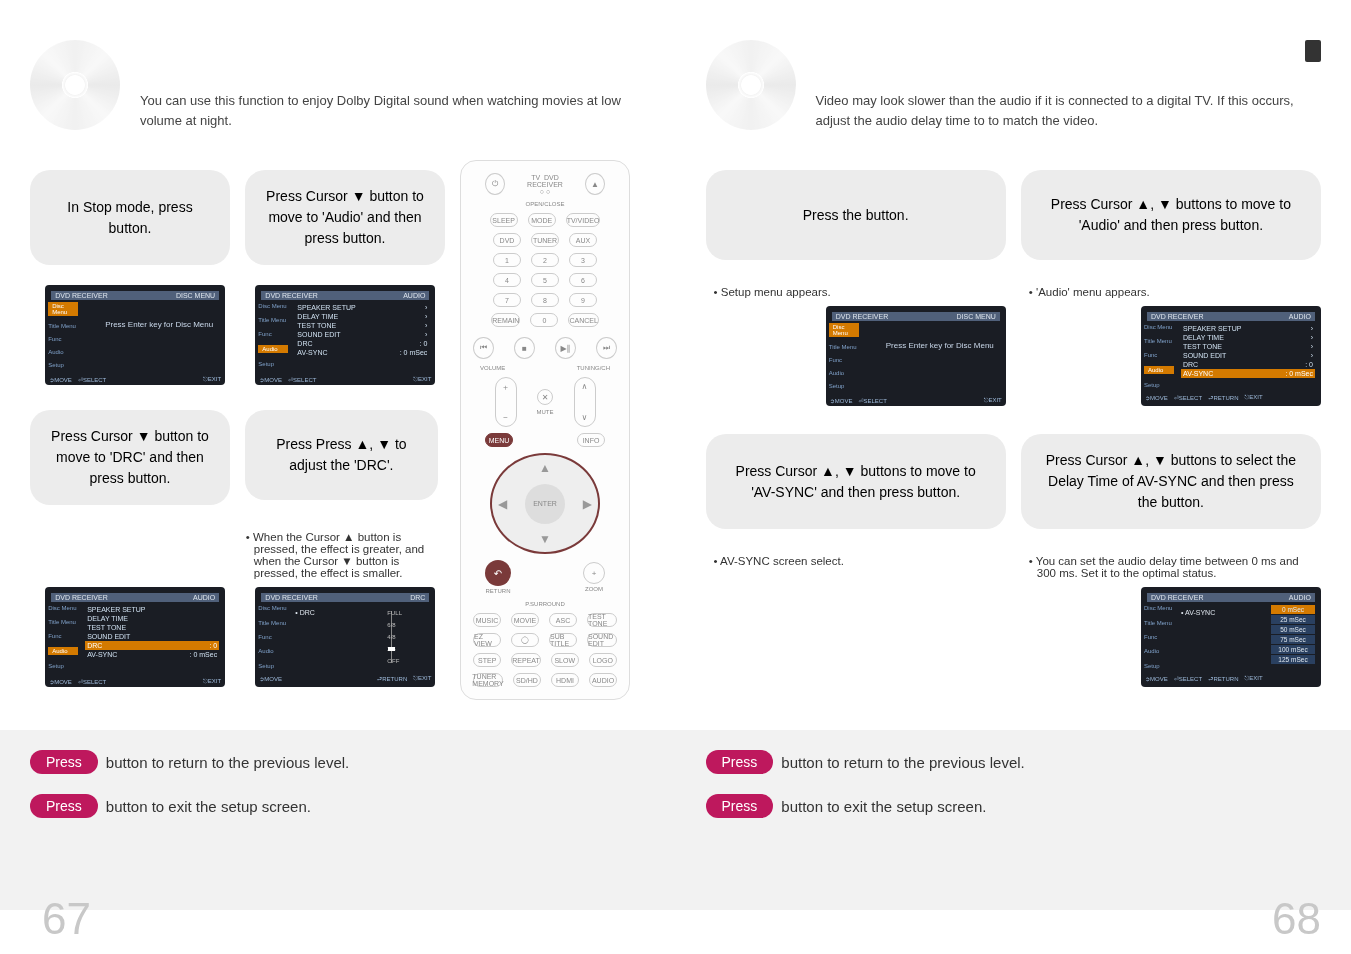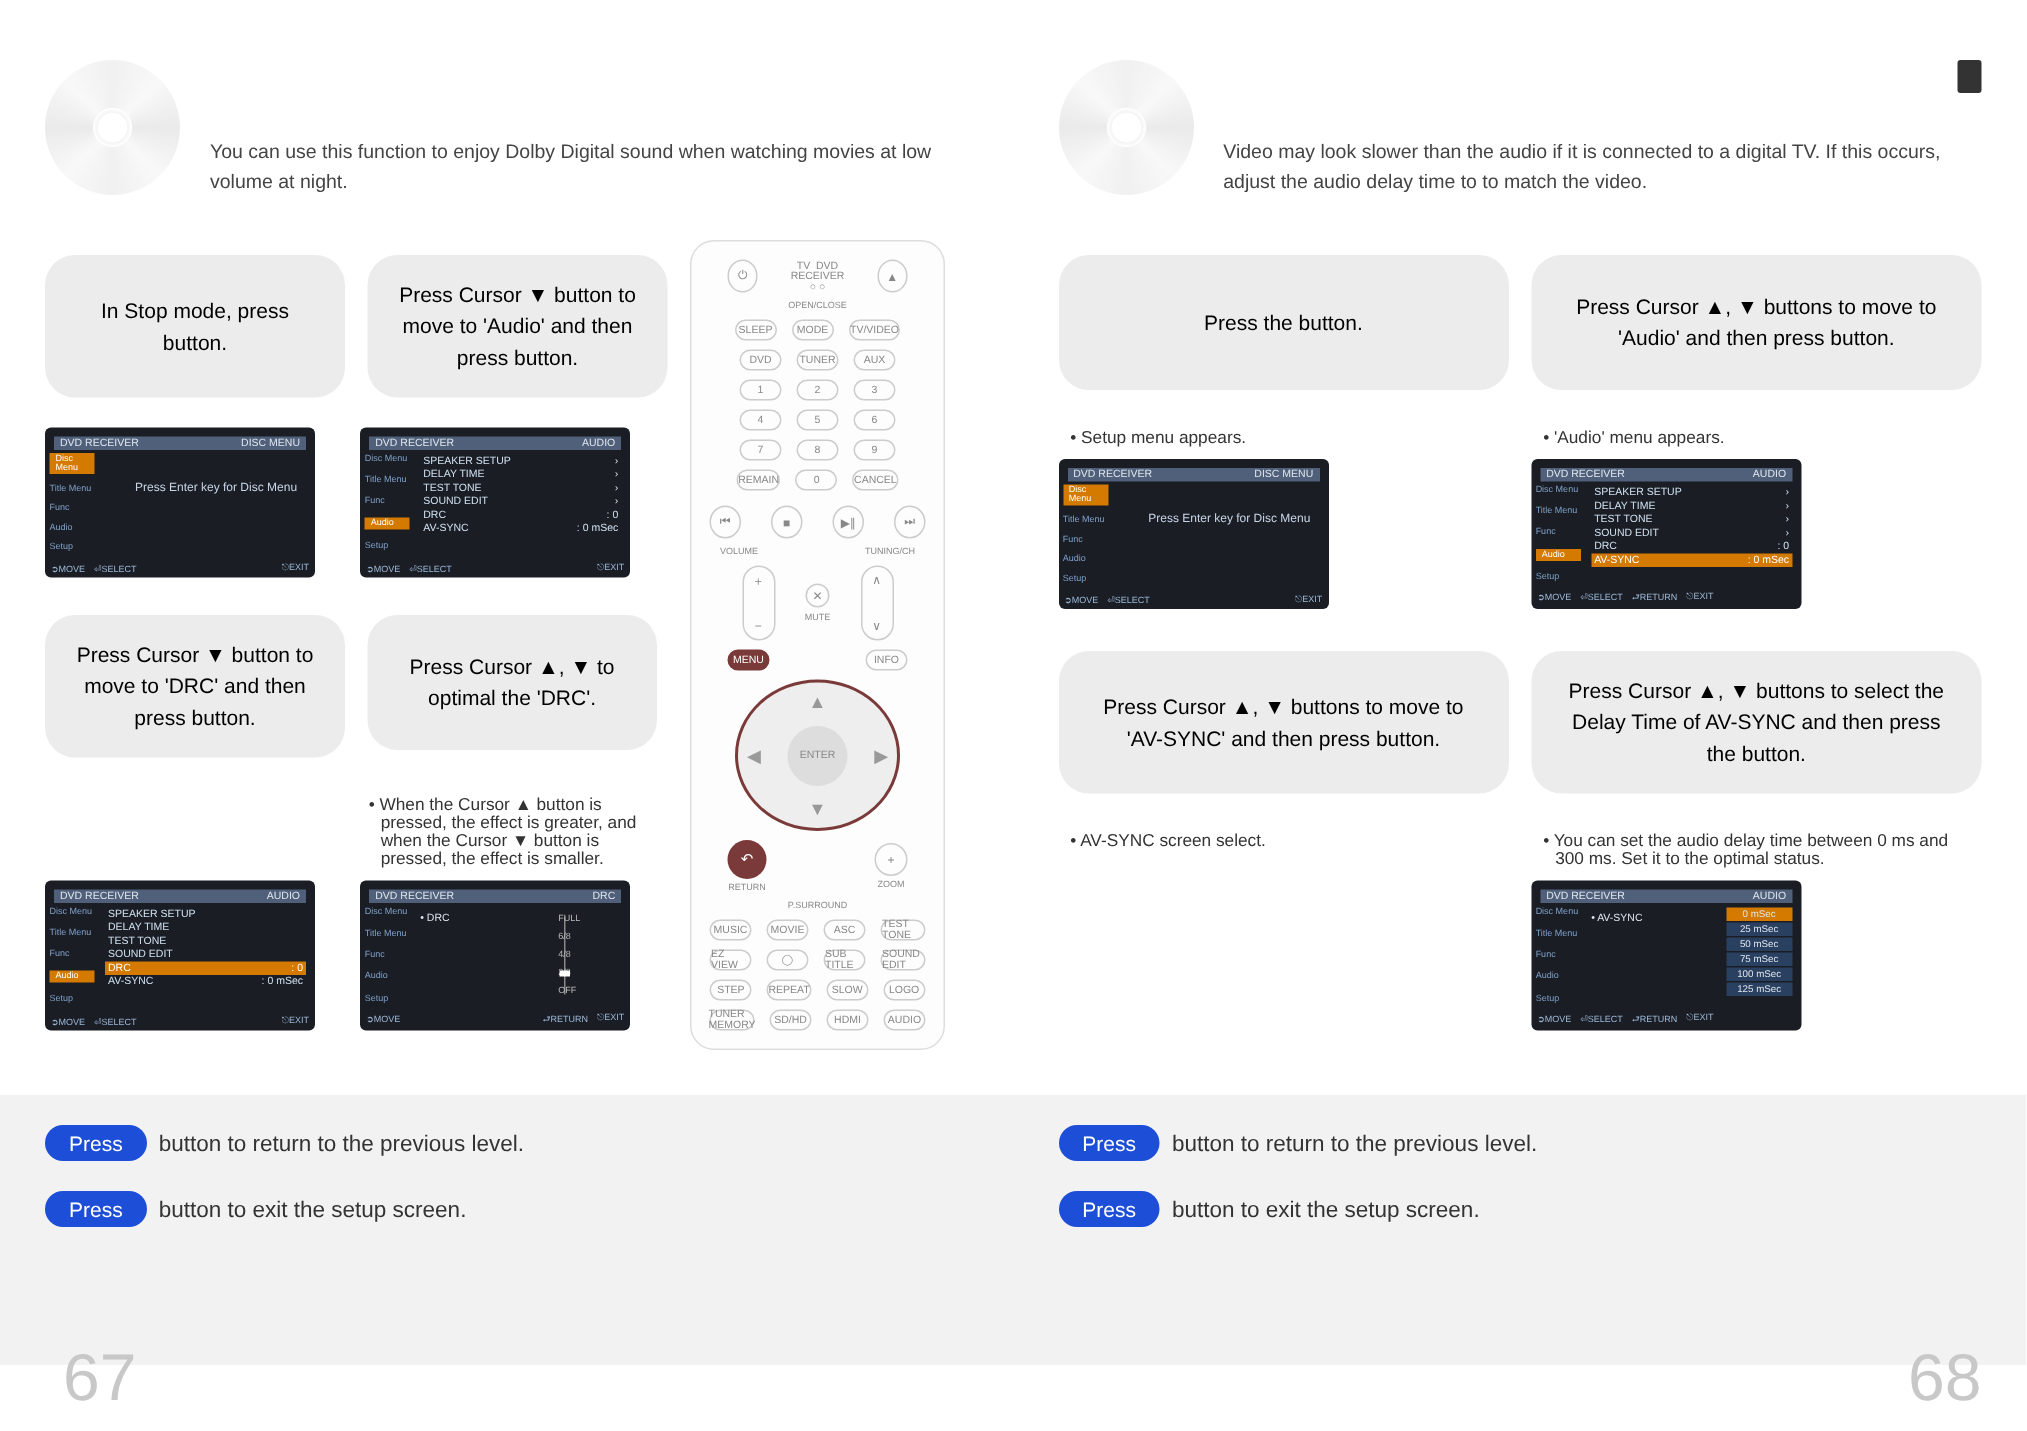--- a/index.html
+++ b/index.html
@@ -72,21 +72,21 @@
     font-size: 11.5px;
     color: #333;
     padding: 6px 4px 8px 4px;
   }
   .note li { list-style: none; text-indent: -8px; padding-left: 12px; }
   .note li::before { content: "• "; }
   .screenshots-row {
     display: flex;
     gap: 15px;
   }
-  .shot-slot { flex: 1; display: flex; justify-content: flex-start; }
+  .shot-slot { flex: 1; display: flex; justify-content: flex-end; }
   .tv-shot {
     width: 180px;
     height: 100px;
     background: #1a1d24;
     border-radius: 4px;
     position: relative;
     color: #dfe6ee;
     font-size: 7px;
     padding: 6px;
     overflow: hidden;
@@ -163,21 +163,21 @@
     display:flex;
   }
   .bottom-half {
     flex:1; padding:20px 30px;
   }
   .bot-line {
     display:flex; align-items:center; gap:8px; margin-bottom:20px;
     font-size:15px; color:#333;
   }
   .bot-pill {
-    background:#1d4ed8; color:#fff; border-radius:14px; padding:4px 16px; font-size:14px;
+    background:#be185d; color:#fff; border-radius:14px; padding:4px 16px; font-size:14px;
   }
   .pagenum {
     position:absolute; bottom:10px; font-size:44px; color:#c8c8c8; font-weight:300;margin-left:12px;
   }
   .pagenum.left { left:30px; }
   .pagenum.right { right:30px; }
   .tv-opt-list {
     position:absolute; right:6px; top:18px; width:44px;
     font-size:6.5px; text-align:center;
   }
@@ -276,21 +276,21 @@
             <span style="margin-left:auto">⎋EXIT</span>
           </div>
         </div>
       </div>
       <div style="flex:1"></div>
     </div>
 
     <div class="steps-row" style="margin-top:25px">
       <div class="step" style="max-width:200px">Press Cursor ▼ button to move to 'DRC' and then press             button.</div>
       <div style="flex:1;max-width:200px">
-        <div class="step">Press Cursor ▲, ▼ to optimal the 'DRC'.</div>
+        <div class="step">Press Press ▲, ▼ to adjust the 'DRC'.</div>
       </div>
       <div style="flex:1"></div>
     </div>
 
     <div class="steps-row" style="margin:0">
       <div style="flex:1;max-width:200px"></div>
       <div class="note" style="flex:1;max-width:200px">
         <li>When the Cursor ▲ button is pressed, the effect is greater, and when the Cursor ▼ button is pressed, the effect is smaller.</li>
       </div>
       <div style="flex:1"></div>

